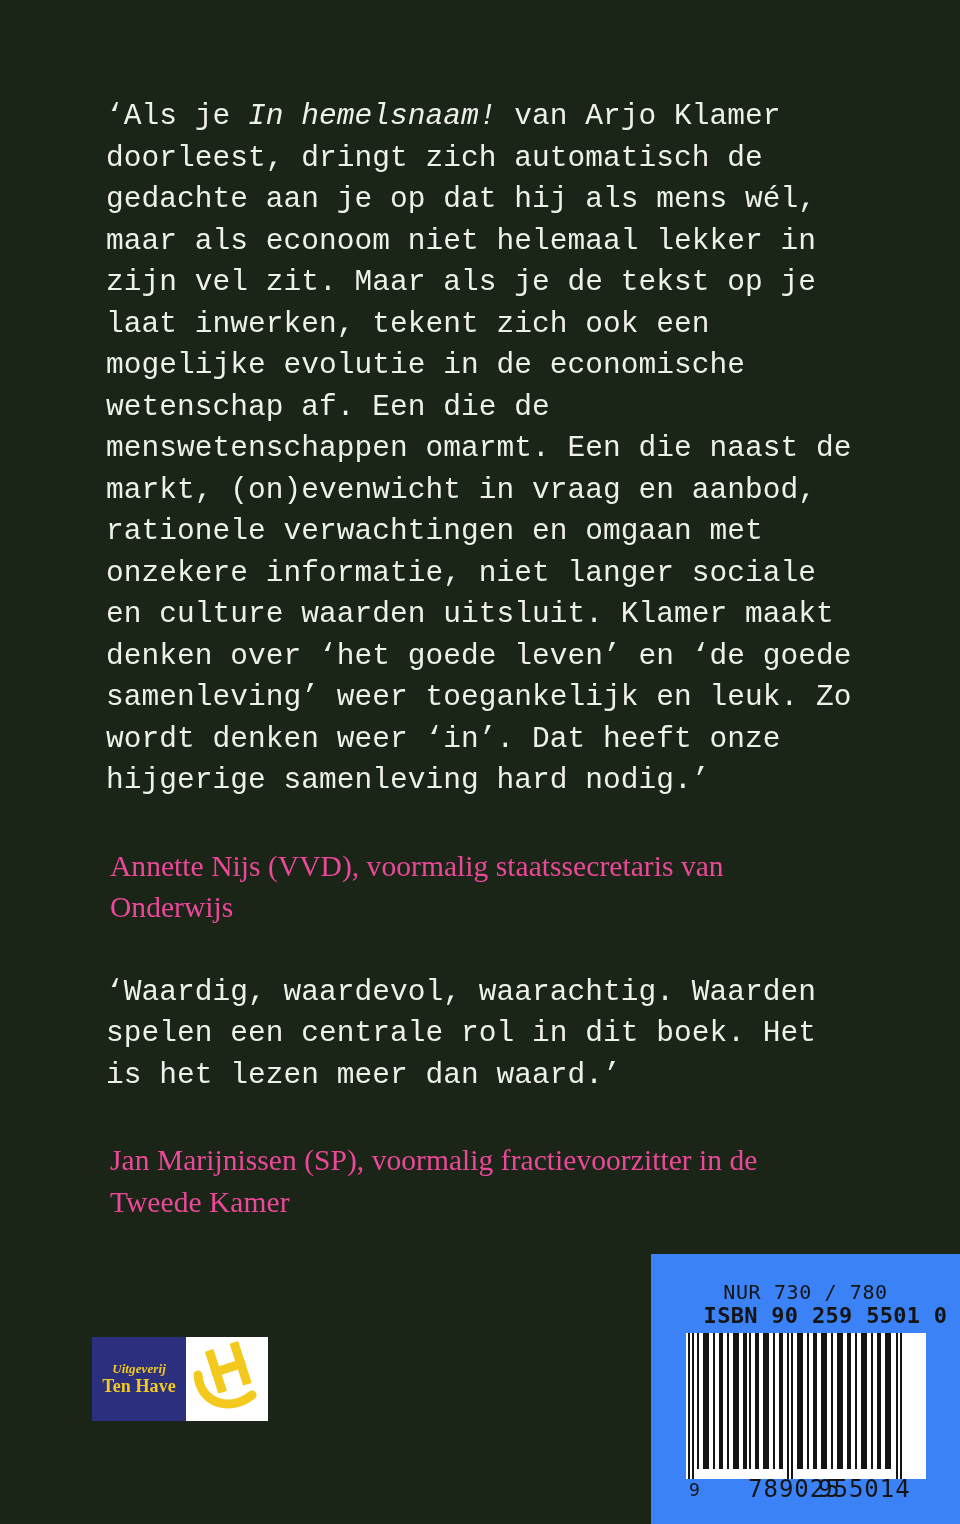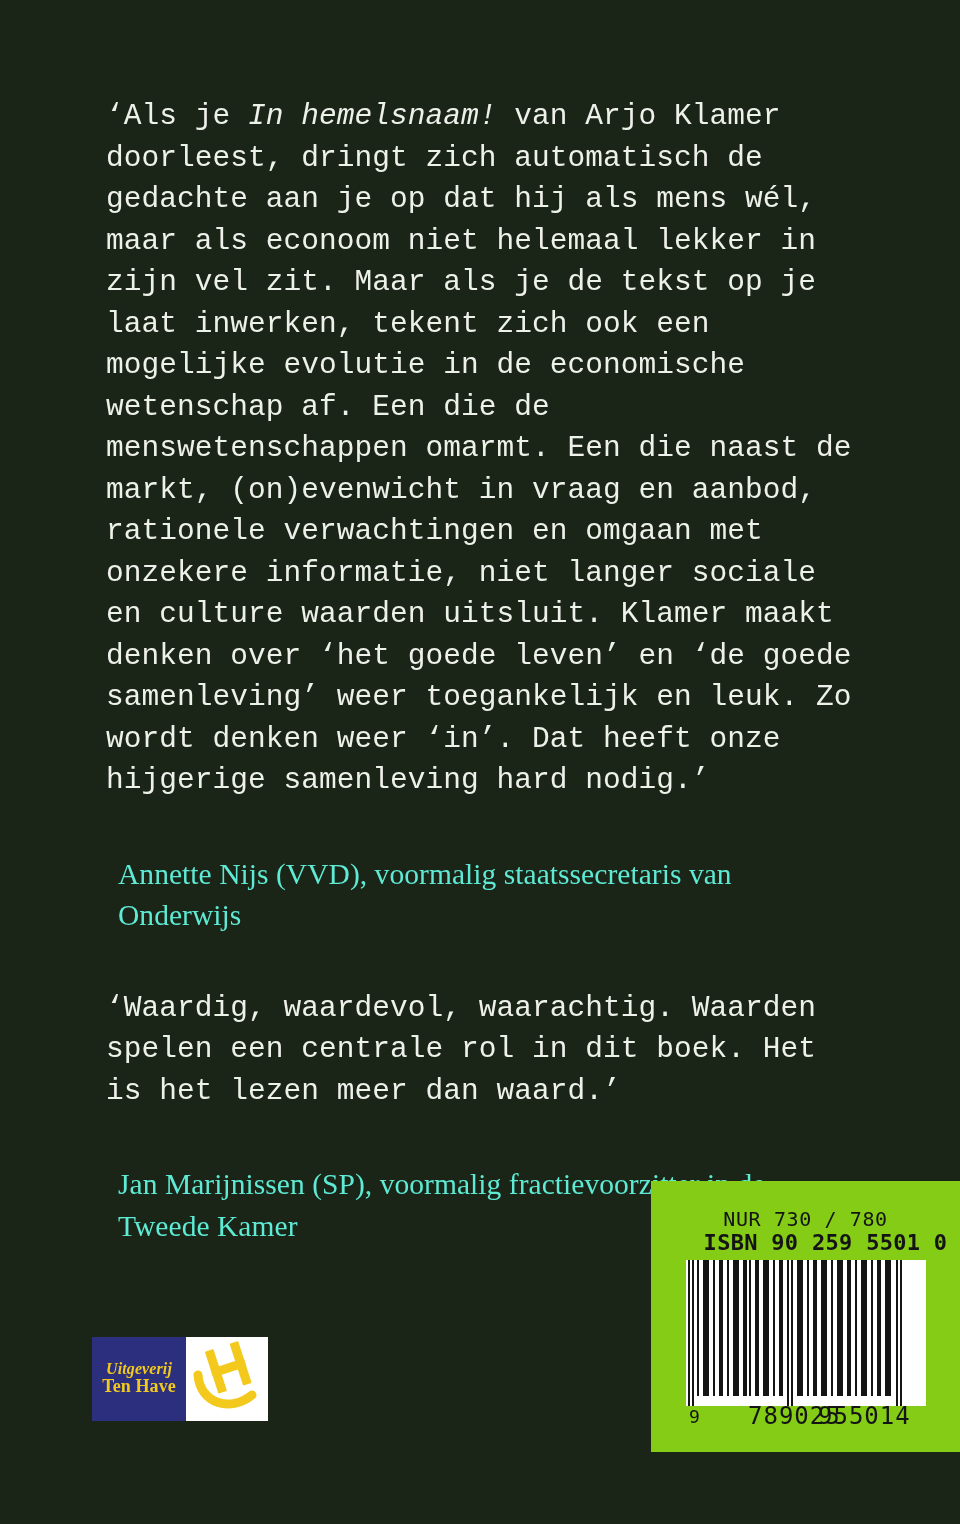--- a/index.html
+++ b/index.html
@@ -41,25 +41,25 @@
     text-align: left;
     margin: 0;
     font-family: Liberation Mono, monospace;
   }
 
   .quote .title-italic {
     font-style: italic;
   }
 
   .attribution {
-    color: #5eead4;
+    color: #ec4899;
     font-size: 29.5px;
     line-height: 41.5px;
     letter-spacing: 0.05px;
-    margin: 12px;
+    margin: 4px;
     font-family: "Liberation Serif", "DejaVu Serif", serif;
   }
 
   .gap-after-quote-1 { height: 40px; }
   .gap-after-attr-1  { height: 39px; }
   .gap-after-quote-2 { height: 40px; }
 
   
   #publisher-logo {
     position: absolute;
@@ -76,21 +76,21 @@
     height: 84px;
     background: #2b2f7e;
     display: flex;
     flex-direction: column;
     align-items: center;
     justify-content: center;
     box-sizing: border-box;
   }
   .logo-word-top {
     color: #f2c91c;
-    font-size: 16px;
+    font-size: 13px;
     font-style: italic;
     font-weight: bold;
     line-height: 15px;
     font-family: "Liberation Serif", "DejaVu Serif", serif;
     letter-spacing: 0.1px;
   }
   .logo-word-bottom {
     color: #f2c91c;
     font-size: 18px;
     font-weight: bold;
@@ -109,24 +109,24 @@
   .logo-mark {
     position: absolute;
     left: 0;
     top: 0;
   }
 
   
   #barcode-panel {
     position: absolute;
     left: 651px;
-    top: 1181px;
+    top: 1254px;
     width: 309px;
     height: 271px;
-    background: #84cc16;
+    background: #3b82f6;
   }
   .barcode-line {
     text-align: center;
     color: #141414;
     font-family: "DejaVu Sans Mono", "Liberation Mono", monospace;
     white-space: nowrap;
   }
   #nur-line {
     position: absolute;
     left: 0;

